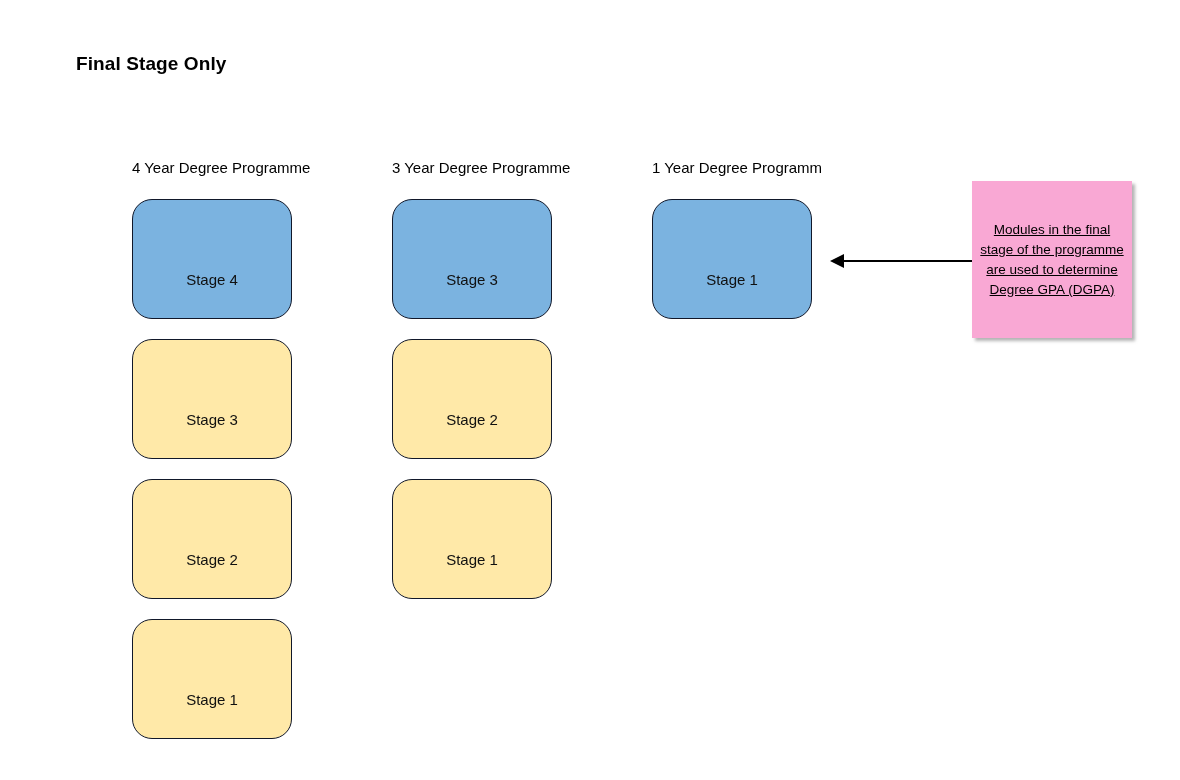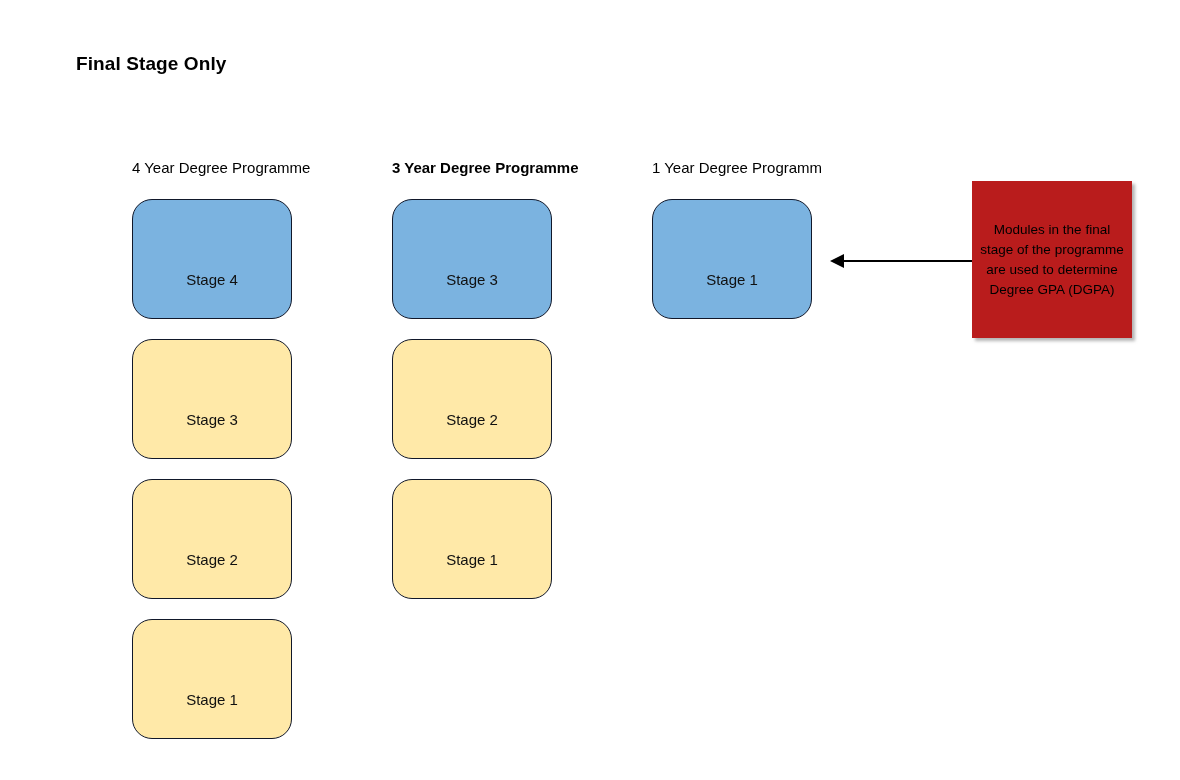--- a/index.html
+++ b/index.html
@@ -37,21 +37,21 @@
 
   .col-header {
     position: absolute;
     top: 159px;
     font-size: 15px;
     color: #000000;
     white-space: nowrap;
     text-align: center;
   }
   .col-header.c1 { left: 120px; width: 160px; }
-  .col-header.c2 { left: 380px; width: 160px; font-weight: bold; }
+  .col-header.c2 { left: 380px; width: 160px; }
   .col-header.c3 { left: 640px; width: 160px; }
 
   .stage-box {
     position: absolute;
     width: 160px;
     height: 120px;
     box-sizing: border-box;
     border: 1.6px solid #11182a;
     border-radius: 20px;
     display: flex;
@@ -80,27 +80,28 @@
   .r3 { top: 479px; }
   .r4 { top: 619px; }
 
   .note-box {
     position: absolute;
     left: 960px;
     top: 181px;
     width: 160px;
     height: 157px;
     box-sizing: border-box;
-    background: #b91c1c;
+    background: #f9a8d4;
     border: none;
     box-shadow: 3px 3px 3px rgba(120,120,120,0.55);
     display: flex;
     align-items: center;
     justify-content: center;
     padding: 4px 6px;
+    text-decoration: underline;
   }
   .note-text {
     font-size: 13.5px;
     line-height: 20px;
     color: #000000;
     text-align: center;
   }
 
   .arrow-svg {
     position: absolute;

